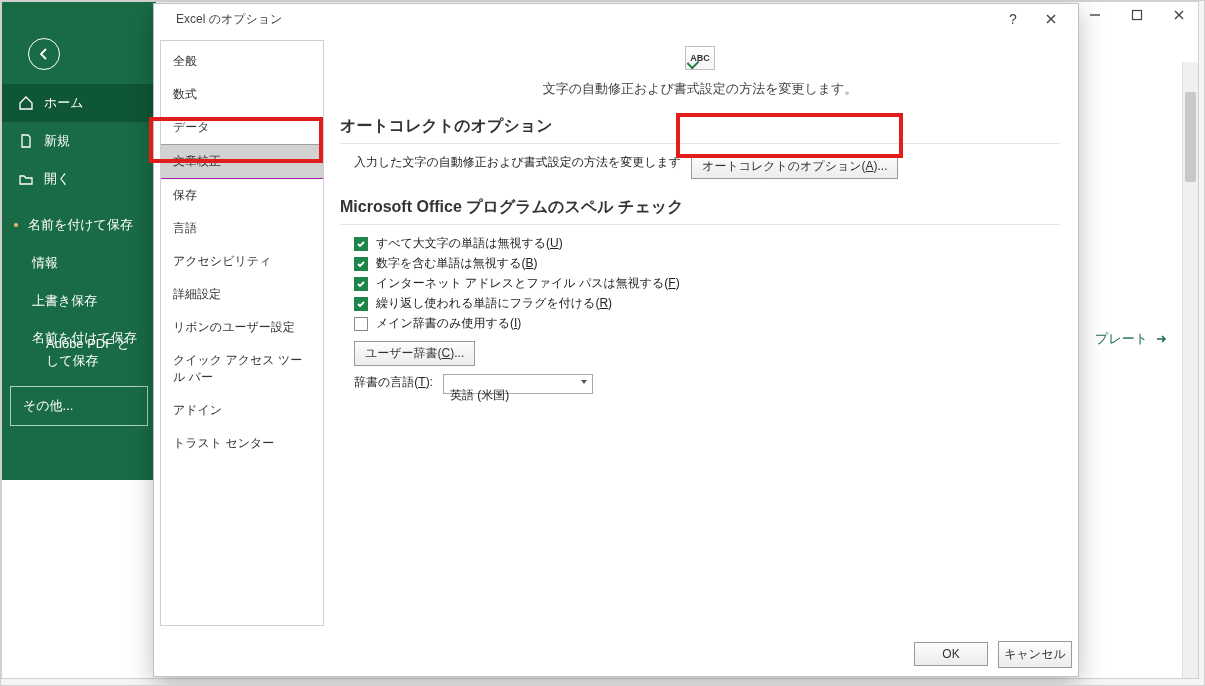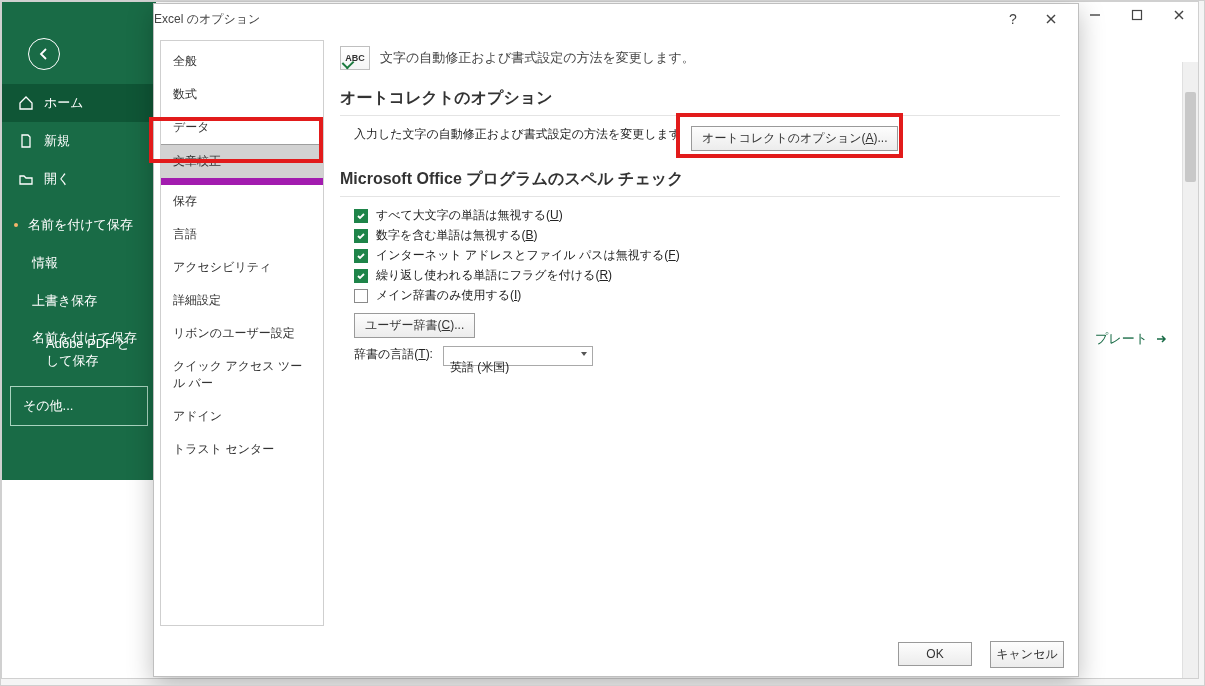--- a/index.html
+++ b/index.html
@@ -19,49 +19,49 @@
   .nav-item .icon { flex:0 0 auto; display:inline-flex; align-items:center; justify-content:center; }
   .nav-spacer { height:8px; }
   .nav-item.boxed { margin:6px 8px; border:1px solid #a8d4bf; padding:10px 12px; }
   .bs-bottom { position:absolute; bottom:0; left:0; right:0; }
   
   .right-hint { position:absolute; right:30px; top:328px; color:#196b46; font-size:13px; display:flex; align-items:center; gap:6px; }
   .scrollbar { position:absolute; right:0; top:60px; width:16px; bottom:0; background:#f0f0f0; border-left:1px solid #e0e0e0; }
   .scrollbar .thumb { position:absolute; left:2px; right:2px; top:30px; height:90px; background:#c8c8c8; border-radius:2px; }
   
   .dialog { position:absolute; left:152px; top:2px; width:926px; height:674px; background:#fff; border:1px solid #bfbfbf; box-shadow:0 8px 24px rgba(0,0,0,0.25); display:flex; flex-direction:column; }
-  .dlg-titlebar { height:30px; display:flex; align-items:center; padding:0 8px 0 0; font-size:12px; color:#444; }
+  .dlg-titlebar { height:30px; display:flex; align-items:center; padding:0 8px 0 22px; font-size:12px; color:#444; }
   .dlg-titlebar .spacer { flex:1; }
   .dlg-titlebar .tb-btn { width:38px; height:30px; display:flex; align-items:center; justify-content:center; font-size:14px; color:#444; }
   .dlg-body { flex:1; display:flex; overflow:hidden; }
   .dlg-nav { width:164px; border:1px solid #cfcfcf; margin:6px 8px 6px 6px; padding:4px 0; background:#fff; overflow:hidden; }
   .dlg-nav-item { padding:8px 12px; font-size:12px; color:#333; }
-  .dlg-nav-item.selected { background:#d2d2d2; border-top:1px solid #9e9e9e; border-bottom:7px solid #a21caf; }
+  .dlg-nav-item.selected { background:#d2d2d2; border-top:1px solid #9e9e9e; border-bottom:1px solid #a21caf; }
   .dlg-content { flex:1; padding:12px 18px 8px 8px; overflow:auto; }
-  .heading-row { display:flex; align-items:center; gap:10px; margin-bottom:18px; }
+  .heading-row { display:flex; align-items:center; gap:10px; margin-bottom:18px;flex-direction:column; }
   .abc-icon { width:30px; height:24px; border:1px solid #bfbfbf; display:flex; flex-direction:column; align-items:center; justify-content:center; font-size:9px; font-weight:bold; color:#333; background:linear-gradient(#fff,#f5f5f5); position:relative; }
   .abc-icon:after { content:""; position:absolute; left:2px; bottom:2px; width:8px; height:6px; border-left:2px solid #1c7a3f; border-bottom:2px solid #1c7a3f; transform:rotate(-45deg);}
   .heading-title { font-size:13px; color:#444; }
   .section { font-weight:bold; font-size:16px; color:#333; margin:10px 0 10px 0; }
   .hr { border-bottom:1px solid #e4e4e4; height:1px; margin:-4px 0 10px 0; }
   .row { display:flex; align-items:flex-start; gap:10px; margin:5px 0; font-size:12px; }
   .btn { background:linear-gradient(#fdfdfd,#ececec); border:1px solid #9a9a9a; padding:3px 10px; font-size:12px; color:#333; cursor:default; }
   .checkbox { display:flex; align-items:center; gap:8px; margin:3px 0; font-size:12px; }
   .cb { width:14px; height:14px; border:1px solid #8a8a8a; display:flex; align-items:center; justify-content:center; background:#fff; flex:0 0 auto; }
   .cb.checked { background:#1e8449; border-color:#1e8449; }
   .cb.checked svg { display:block; }
   .cb svg { display:none; }
   .ul { text-decoration:underline; }
   .select-wrap { position:relative; width:150px; }
   .select { width:100%; border:1px solid #a9a9a9; background:#fff; padding:12px 20px 2px 6px; font-size:12px; height:20px; line-height:16px; }
   .select-arrow { position:absolute; right:4px; top:3px; pointer-events:none; }
   
   .redbox-nav { position:absolute; left:148px; top:116px; width:174px; height:46px; border:4px solid #e21b1b; pointer-events:none; }
   .redbox-btn { position:absolute; border:4px solid #e21b1b; pointer-events:none; }
-  .dlg-footer { height:44px; display:flex; align-items:center; justify-content:flex-end; gap:18px; padding:0 14px; border-top:none; }
+  .dlg-footer { height:44px; display:flex; align-items:center; justify-content:flex-end; gap:10px; padding:0 6px; border-top:none; }
   .dlg-footer .btn { width:74px; text-align:center; padding:4px 0; }
   
   svg { display:block; }
 </style>
 </head>
 <body>
 
 <div class="canvas">
 
   <div class="main-window">

